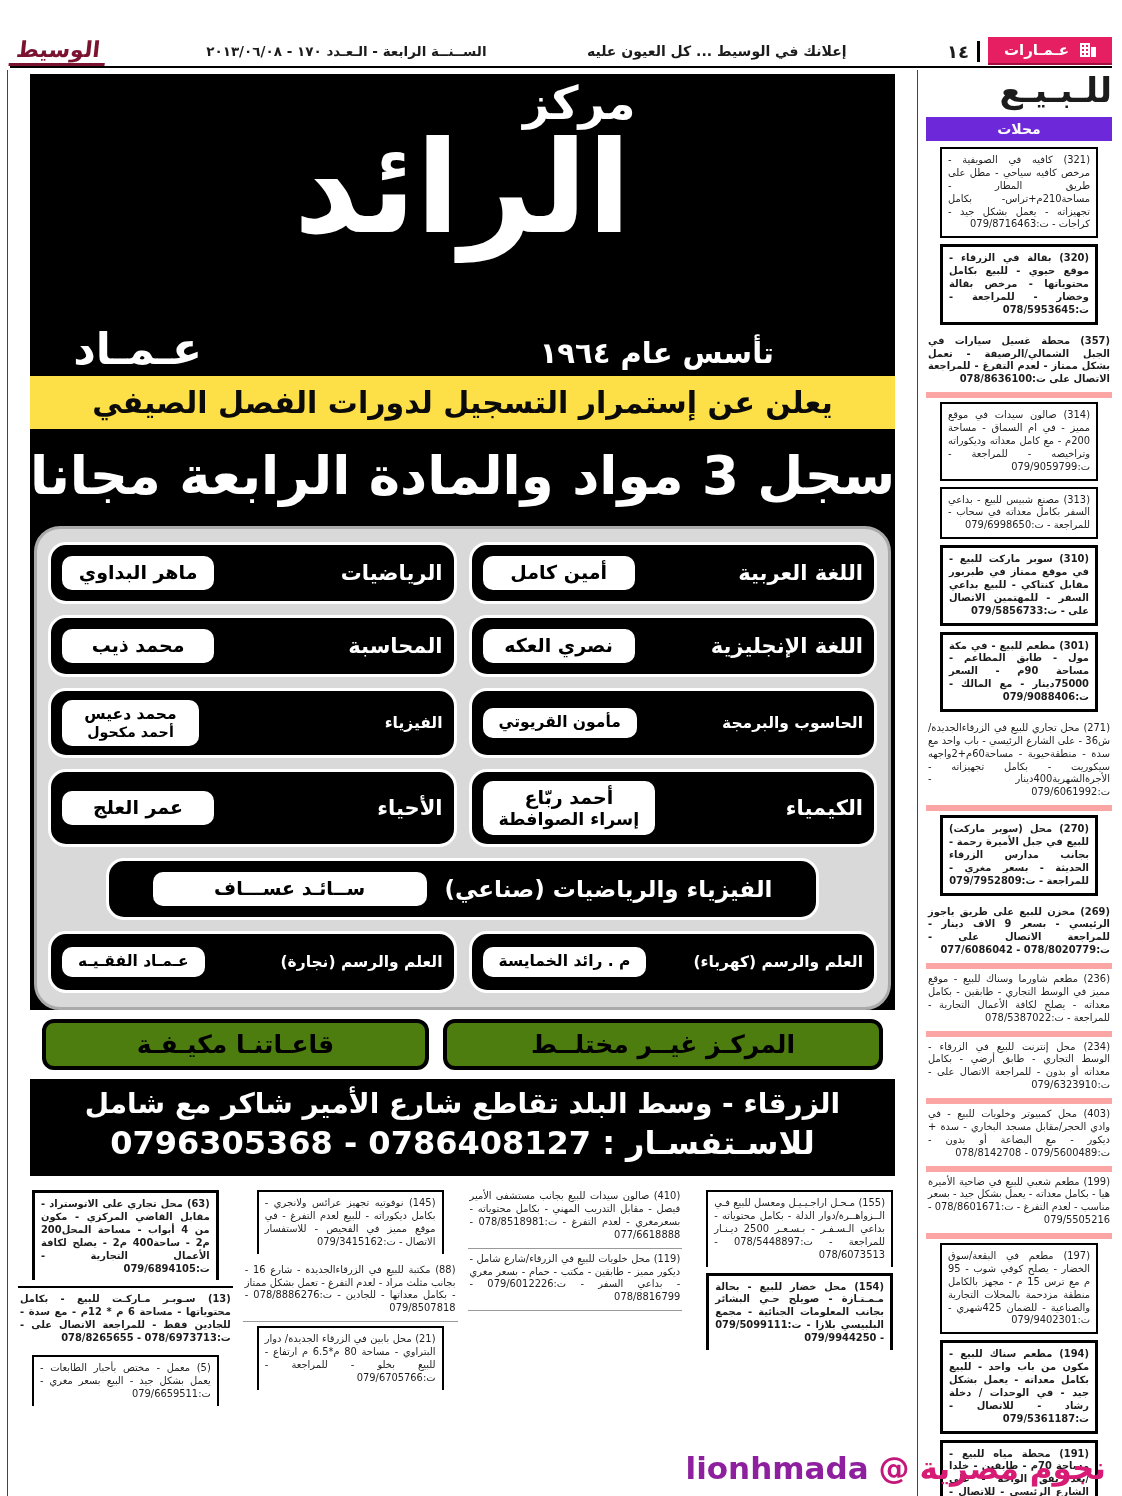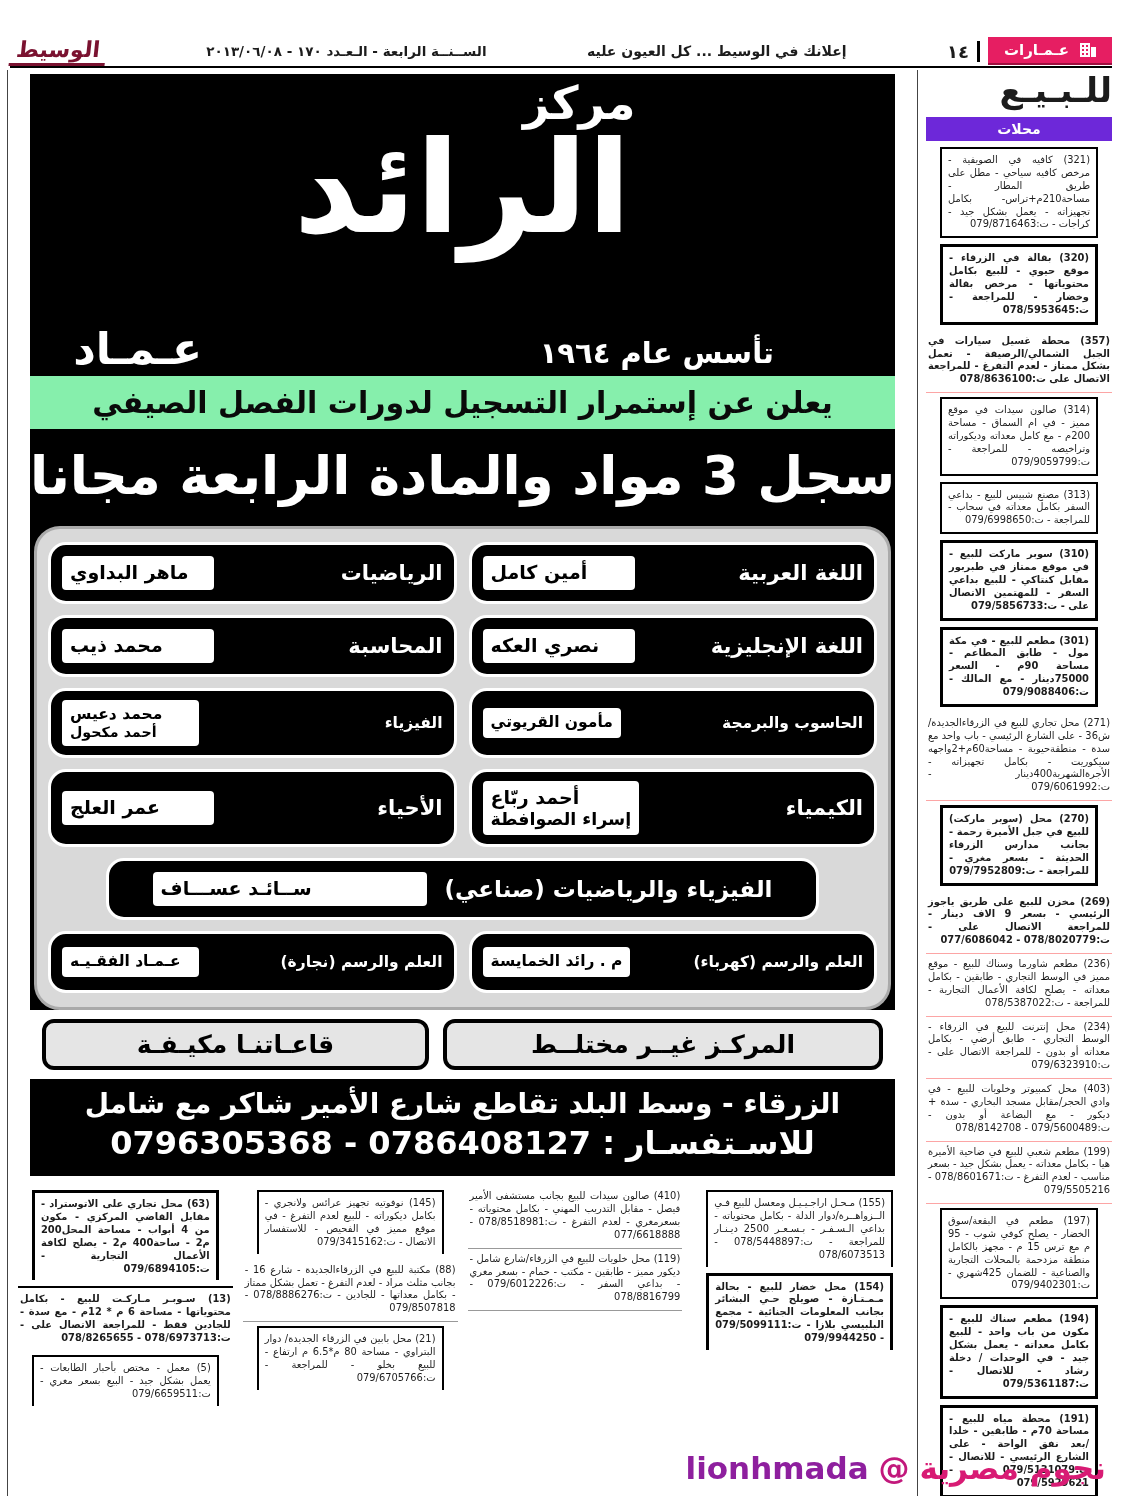--- a/index.html
+++ b/index.html
@@ -17,49 +17,49 @@
   .issue { font-weight:bold; font-size:13.5px; }
   .logo { color:#7a1230; font-weight:bold; font-size:22px; transform:skewX(-6deg); border-bottom:3px solid #7a1230; padding:0 6px 1px; }
 
   
   .columns { position:absolute; top:70px; right:10px; left:10px; bottom:0; display:flex; gap:8px; }
   .col-right { width:186px; flex:none; }
   .col-center { flex:1; border-right:1px solid #444; border-left:1px solid #444; padding:4px 10px 0; display:flex; flex-direction:column; }
   .sale-title { font-size:34px; font-weight:bold; padding:0 0 4px; }
   .pink-band { background:#6d28d9; color:#fff; font-weight:bold; font-size:14px; text-align:center; padding:4px 0; margin:3px 0 6px; }
 
-  .ad { font-size:9.9px; line-height:1.3; text-align:justify; padding:4px 2px 6px; border-bottom:1px solid #fca5a5; }
+  .ad { font-size:9.9px; line-height:1.3; text-align:justify; padding:4px 2px 6px; border-bottom:6px solid #fca5a5; }
   .ad.bold { font-weight:bold; }
   .ad.boxed { border:2px solid #000; padding:5px 6px; margin:4px 14px 6px; }
   .ad.boxed.bold { border-width:3px; }
   .ad.tb { border-top:2px solid #000; border-bottom:2px solid #000; font-weight:bold; padding:5px 2px; margin:3px 0 5px; }
 
   
   .mainad { background:#000; color:#fff; margin:0 12px; }
   .brand { position:relative; height:302px; padding:4px 36px 0; }
   .brand-top { position:absolute; top:2px; right:30%; font-size:46px; font-weight:bold; }
   .brand-main { position:absolute; top:28px; right:0; left:0; text-align:center; font-size:128px; font-weight:bold; line-height:1.35; letter-spacing:-2px; }
   .brand-est { position:absolute; bottom:6px; right:14%; font-size:29px; font-weight:bold; }
   .brand-sub { position:absolute; bottom:2px; left:5%; font-size:44px; font-weight:bold; }
-  .announce { background:#86efac; color:#0a0a0a; font-weight:bold; font-size:30px; text-align:center; padding:9px 2px; }
+  .announce { background:#fde047; color:#0a0a0a; font-weight:bold; font-size:30px; text-align:center; padding:9px 2px; }
   .offer { font-size:53px; font-weight:bold; text-align:center; padding:16px 0 20px; white-space:nowrap; overflow:hidden; }
   .table-wrap { background:#d9d9d9; border:3px solid #aaa; border-radius:26px; padding:13px 11px 3px; margin:0 4px; }
   .trow { display:flex; gap:12px; margin-bottom:11px; }
   .trow.widerow { padding:0 7%; }
   .tcell { flex:1; background:#000; border:3px solid #fff; border-radius:18px; display:flex; align-items:center; justify-content:space-between; gap:8px; padding:9px 11px; min-height:62px; }
   .tcell.wide { justify-content:center; gap:18px; }
   .subject { font-size:21px; font-weight:bold; color:#fff; white-space:nowrap; }
   .tcell.wide .subject { font-size:23px; }
   .trow.compact .subject { font-size:15.5px; }
-  .tbox { background:#fff; color:#000; border-radius:4px; padding:6px 8px; font-size:19px; font-weight:bold; text-align:left; min-width:40%; line-height:1.15; }
+  .tbox { background:#fff; color:#000; border-radius:10px; padding:6px 16px; font-size:19px; font-weight:bold; text-align:center; min-width:40%; line-height:1.15; }
   .trow.compact .tbox { font-size:15.5px; min-width:36%; }
   .tbox div { white-space:nowrap; }
   .tbox div + div { font-size:0.92em; }
   .notes { background:#fff; display:flex; gap:14px; padding:9px 12px; }
-  .note-box { border:4px solid #000; border-radius:12px; background:#e5e5e5; color:#000; font-weight:bold; font-size:25px; text-align:center; padding:7px 13px; }
+  .note-box { border:4px solid #000; border-radius:12px; background:#4d7c0f; color:#000; font-weight:bold; font-size:25px; text-align:center; padding:7px 13px; }
   .note-box.n0 { flex:1.15; }
   .note-box.n1 { flex:1; }
   .addr { font-size:28px; font-weight:bold; text-align:center; padding:8px 2px 0; }
   .inq { font-size:32px; font-weight:bold; text-align:center; padding:4px 0 14px; }
   .inq .phones { direction:ltr; unicode-bidi:embed; }
 
   
   .bottom { display:flex; gap:10px; padding-top:10px; }
   .bcol { flex:1; min-width:0; }
   .bcol .ad { border-bottom:none; }

